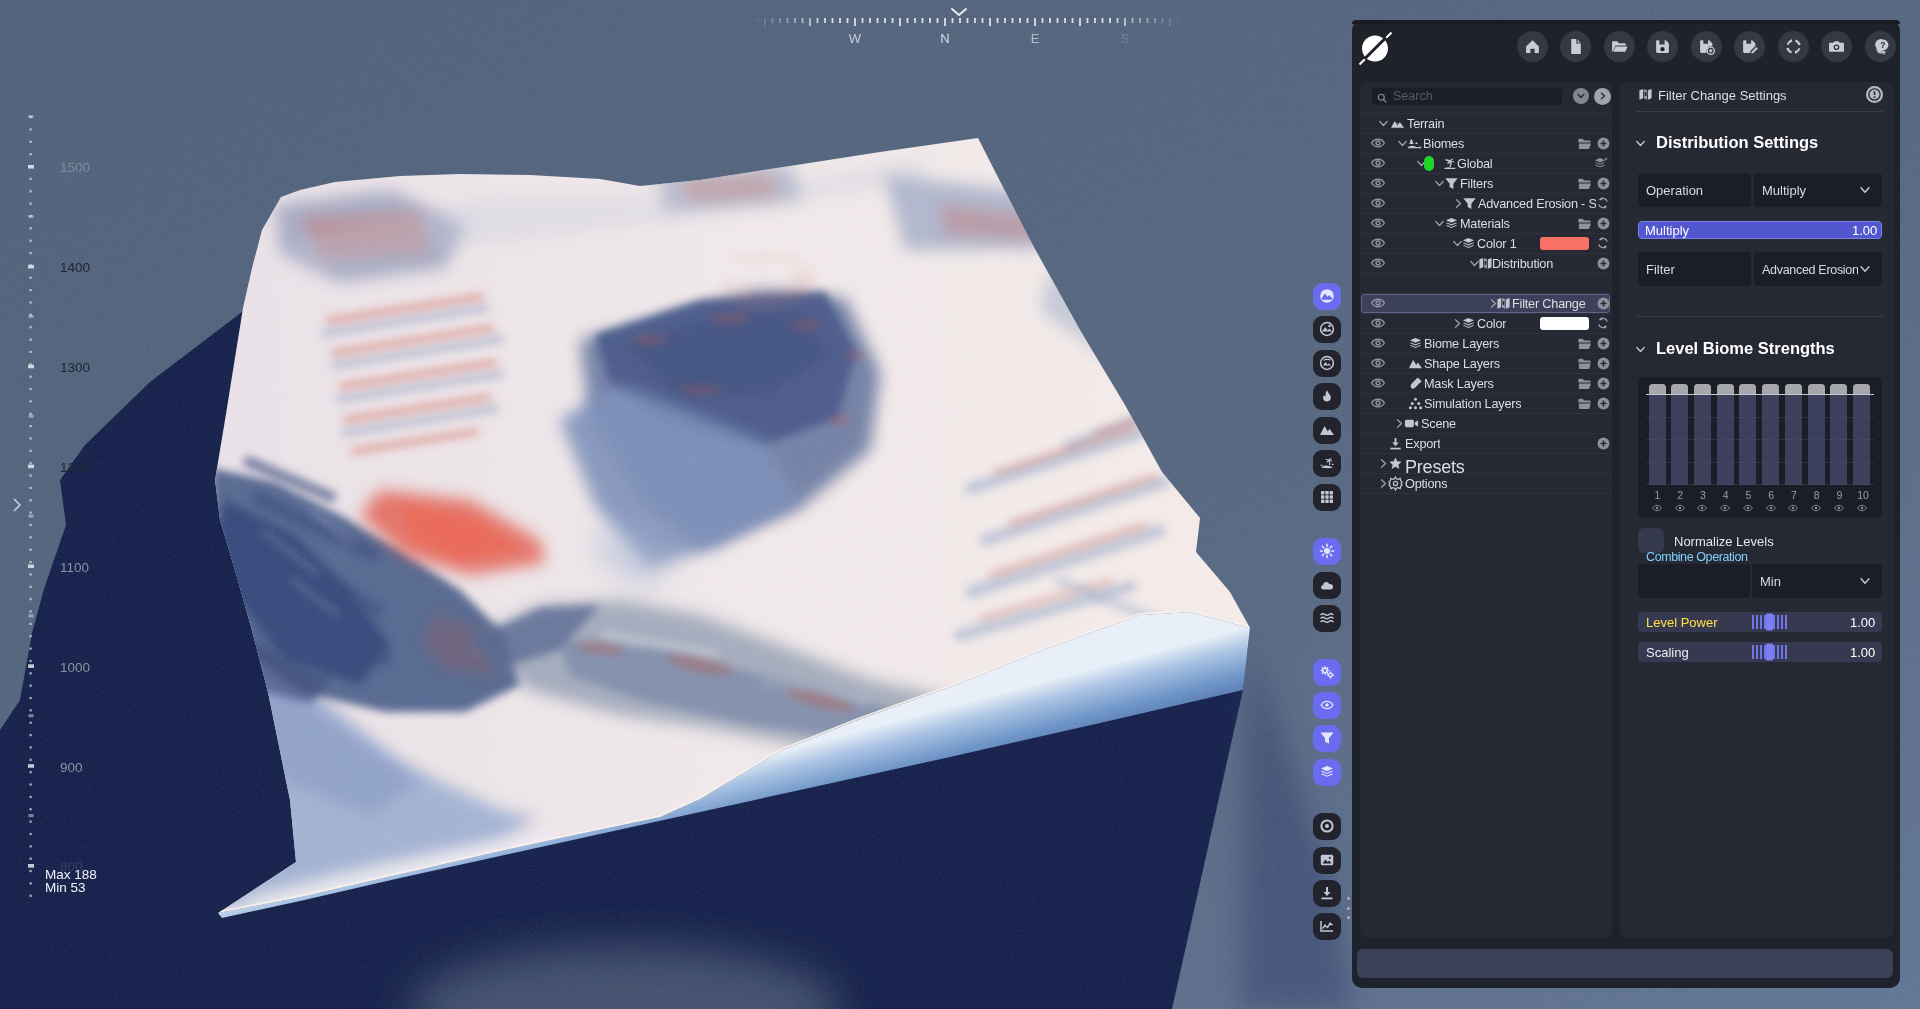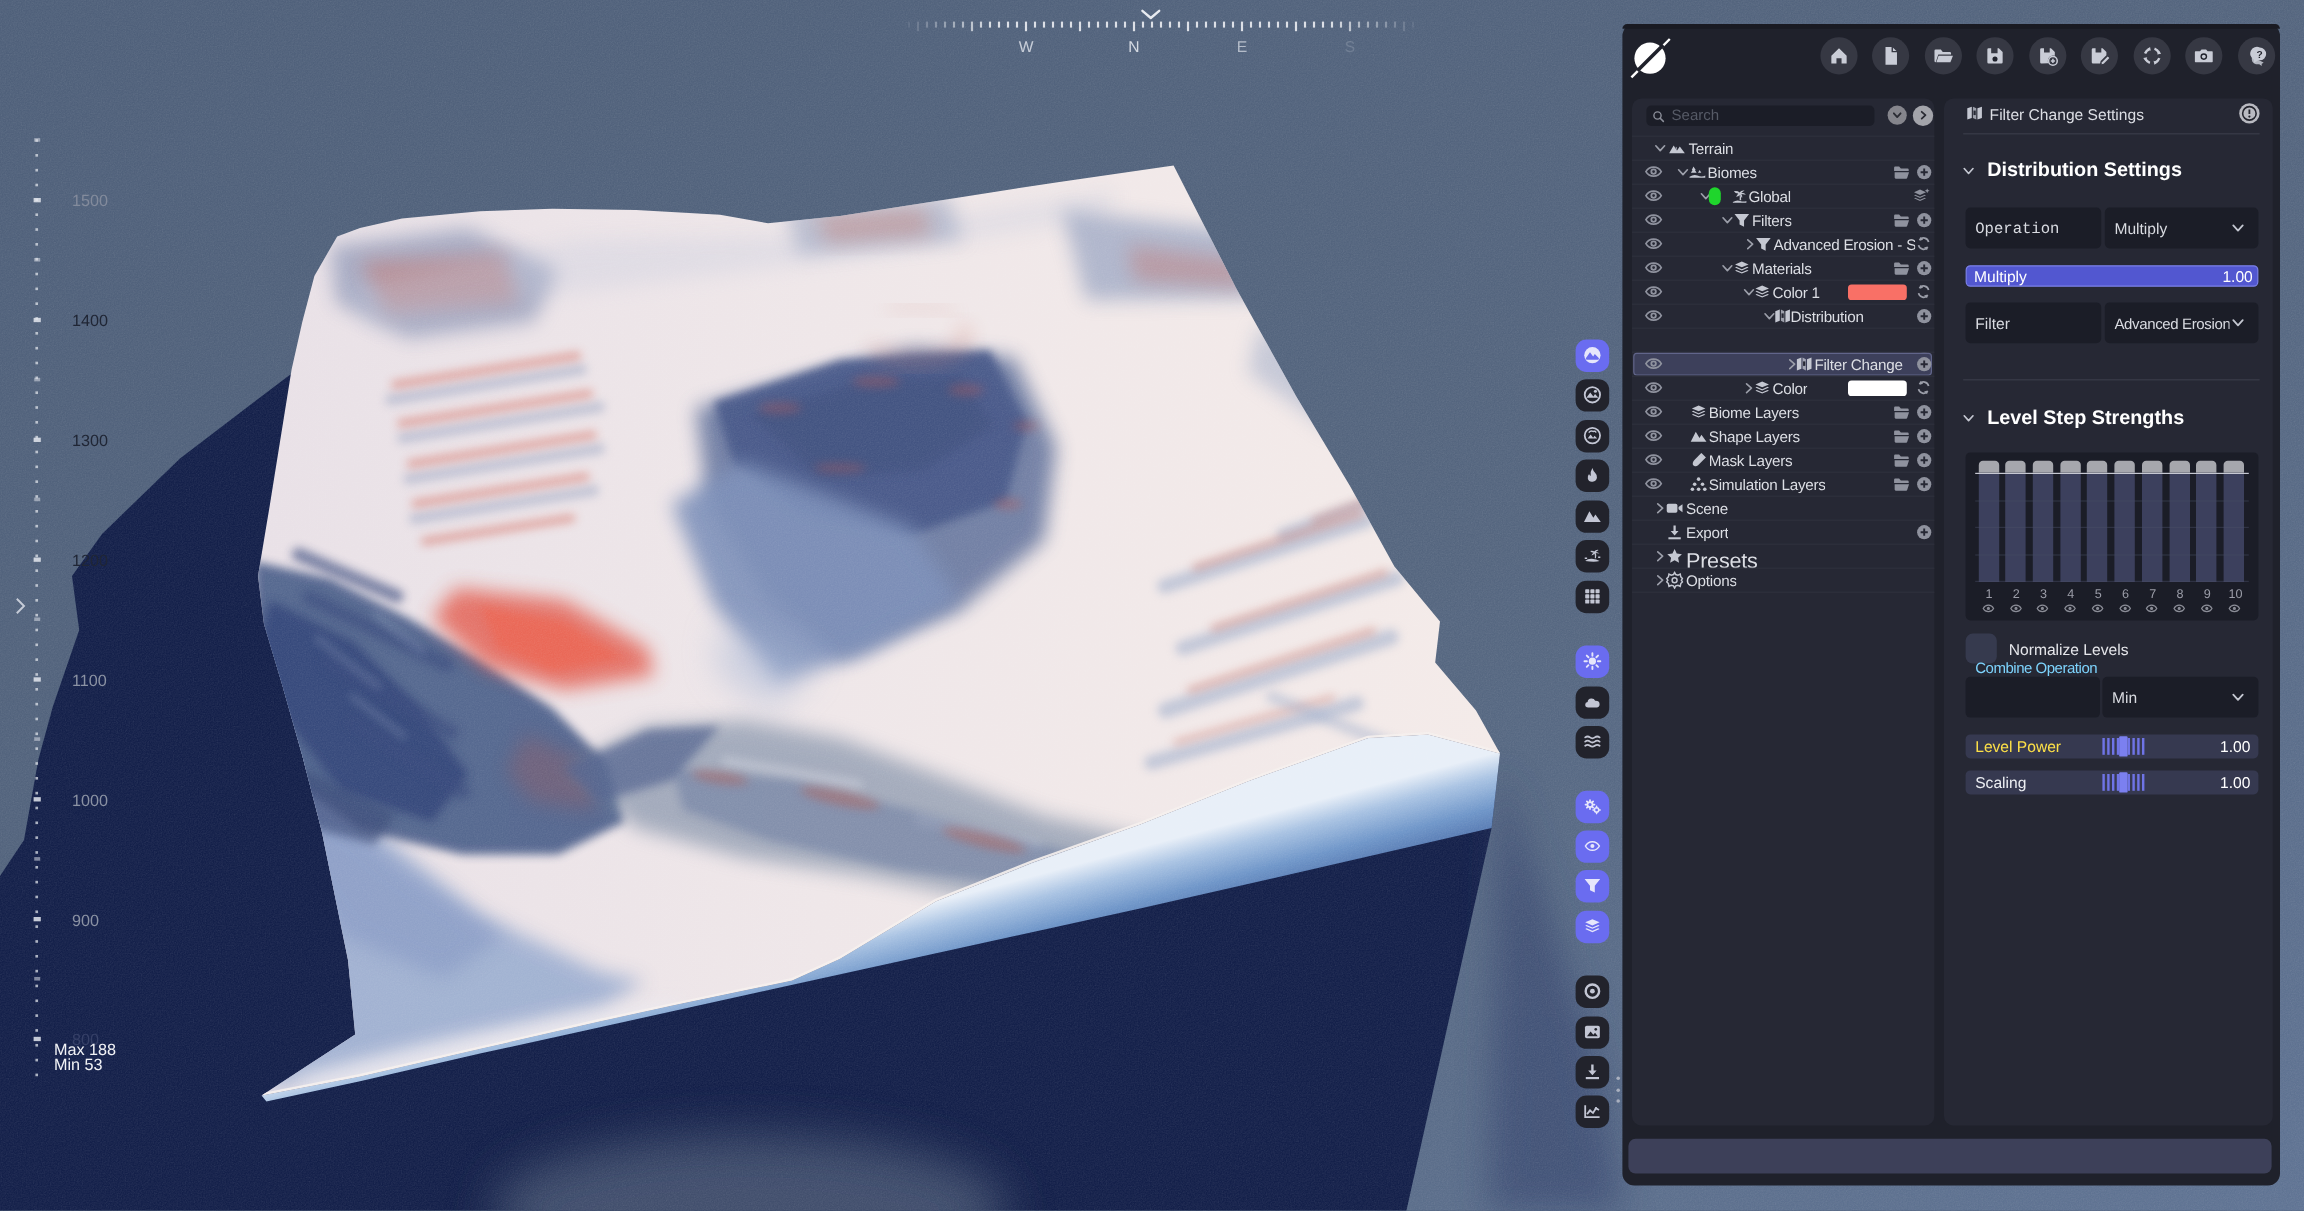--- a/index.html
+++ b/index.html
@@ -882,21 +882,21 @@
           </svg>
         </div>
         <div style="position: absolute; left: 235px; top: 2px; width: 16px; height: 16px; display: flex; align-items: center; justify-content: center;">
           <svg width="15" height="15" viewBox="0 0 16 16">
             <circle cx="8" cy="8" r="6.3" fill="#8f929e"></circle>
             <path d="M8 4.8 L8 11.2 M4.8 8 L11.2 8" stroke="#262834" stroke-width="1.7"></path>
           </svg>
         </div>
       </div>
       <div class="row" style="top: 331px;"></div>
-      <div style="position: absolute; left: 0px; top: 331px; width: 100%; height: 20px;">
+      <div style="position: absolute; left: 16px; top: 331px; width: 100%; height: 20px;">
         <div style="position: absolute; left: 15px; top: 2px; width: 16px; height: 16px; display: flex; align-items: center; justify-content: center;">
           <svg width="13" height="13" viewBox="0 0 16 16">
             <path d="M5.5 3.5 L10.5 8 L5.5 12.5" fill="none" stroke="#9b9ea9" stroke-width="1.7" stroke-linecap="round" stroke-linejoin="round"></path>
           </svg>
         </div>
         <div style="position: absolute; left: 27px; top: 2px; width: 16px; height: 16px; display: flex; align-items: center; justify-content: center;">
           <svg width="15" height="15" viewBox="0 0 16 16">
             <rect x="1" y="4" width="9.5" height="8" rx="1.5" fill="#c4c7d1"></rect>
             <path d="M11.5 7 L15 4.5 L15 11.5 L11.5 9 Z" fill="#c4c7d1"></path>
           </svg>
@@ -964,41 +964,41 @@
           <path d="M8 4.6 L8 8.6" stroke="#23242d" stroke-width="1.6"></path>
           <circle cx="8" cy="10.8" r="1" fill="#23242d"></circle>
         </svg>
       </div>
       <div style="position: absolute; left: 16px; top: 29px; width: 247px; height: 1px; background: rgb(58, 60, 73);"></div>
       <div style="position: absolute; left: 14px; top: 54px; width: 13px; height: 13px;"><svg width="13" height="13" viewBox="0 0 16 16">
           <path d="M3.5 5.5 L8 10.5 L12.5 5.5" fill="none" stroke="#c4c7d1" stroke-width="1.7" stroke-linecap="round" stroke-linejoin="round"></path>
         </svg></div>
       <div class="head" style="left: 36px; top: 51px;">Distribution Settings</div>
       <div class="sbox" style="left: 18px; top: 91px; width: 113px; height: 34px;"></div>
-      <div style="position: absolute; left: 26px; top: 101px; font-size: 13px; color: rgb(217, 219, 225); font-family: Liberation Mono, monospace;">Operation</div>
+      <div style="position: absolute; left: 26px; top: 101px; font-size: 13px; color: rgb(217, 219, 225);">Operation</div>
       <div class="sbox" style="left: 134px; top: 91px; width: 128px; height: 34px;"></div>
       <div style="position: absolute; left: 142px; top: 101px; font-size: 13px; color: rgb(217, 219, 225);">Multiply</div>
       <div style="position: absolute; left: 238px; top: 101px; width: 14px; height: 14px;"><svg width="14" height="14" viewBox="0 0 16 16">
           <path d="M3.5 5.5 L8 10.5 L12.5 5.5" fill="none" stroke="#c4c7d1" stroke-width="1.7" stroke-linecap="round" stroke-linejoin="round"></path>
         </svg></div>
       <div style="position: absolute; left: 18px; top: 139px; width: 244px; height: 18px; background: rgb(82, 87, 208); border: 1px solid rgb(123, 128, 232); border-radius: 4px; box-sizing: border-box;"></div>
       <div style="position: absolute; left: 25px; top: 141px; font-size: 13px; color: rgb(255, 255, 255);">Multiply</div>
       <div style="position: absolute; left: 232px; top: 141px; font-size: 13px; color: rgb(255, 255, 255);">1.00</div>
       <div class="sbox" style="left: 18px; top: 170px; width: 113px; height: 34px;"></div>
       <div style="position: absolute; left: 26px; top: 180px; font-size: 13px; color: rgb(217, 219, 225);">Filter</div>
       <div class="sbox" style="left: 134px; top: 170px; width: 128px; height: 34px;"></div>
       <div style="position: absolute; left: 142px; top: 181px; font-size: 12.5px; letter-spacing: -0.3px; color: rgb(217, 219, 225); white-space: nowrap; width: 96px; overflow: hidden;">Advanced Erosion -</div>
       <div style="position: absolute; left: 238px; top: 180px; width: 14px; height: 14px;"><svg width="14" height="14" viewBox="0 0 16 16">
           <path d="M3.5 5.5 L8 10.5 L12.5 5.5" fill="none" stroke="#c4c7d1" stroke-width="1.7" stroke-linecap="round" stroke-linejoin="round"></path>
         </svg></div>
       <div style="position: absolute; left: 16px; top: 234px; width: 247px; height: 1px; background: rgb(58, 60, 73);"></div>
       <div style="position: absolute; left: 14px; top: 260px; width: 13px; height: 13px;"><svg width="13" height="13" viewBox="0 0 16 16">
           <path d="M3.5 5.5 L8 10.5 L12.5 5.5" fill="none" stroke="#c4c7d1" stroke-width="1.7" stroke-linecap="round" stroke-linejoin="round"></path>
         </svg></div>
-      <div class="head" style="left: 36px; top: 257px;">Level Step Strengths</div>
+      <div class="head" style="left: 36px; top: 257px;">Level Biome Strengths</div>
       <div style="position: absolute; left: 18px; top: 295px; width: 244px; height: 140px; background: rgb(27, 29, 39); border-radius: 4px;">
         <div style="position: absolute; left: 10.5px; top: 7px; width: 17px; height: 10px; background: rgb(166, 167, 173); border-radius: 3.5px 3.5px 0px 0px;"></div>
         <div style="position: absolute; left: 10.5px; top: 17px; width: 17px; height: 91px; background: rgb(60, 64, 93);"></div>
         <div style="position: absolute; left: 14.5px; top: 112px; width: 10px; text-align: center; font-size: 10.5px; color: rgb(155, 157, 168);">1</div>
         <div style="position: absolute; left: 13px; top: 123px; width: 12px; height: 12px;"><svg width="12" height="12" viewBox="0 0 16 16">
             <path d="M8 4.4 C5.2 4.4 3.1 6.3 2.2 8 C3.1 9.7 5.2 11.6 8 11.6 C10.8 11.6 12.9 9.7 13.8 8 C12.9 6.3 10.8 4.4 8 4.4 Z" fill="none" stroke="#8a8c96" stroke-width="1.3"></path>
             <circle cx="8" cy="8" r="1.7" fill="#8a8c96"></circle>
           </svg></div>
         <div style="position: absolute; left: 33.24px; top: 7px; width: 17px; height: 10px; background: rgb(166, 167, 173); border-radius: 3.5px 3.5px 0px 0px;"></div>
         <div style="position: absolute; left: 33.24px; top: 17px; width: 17px; height: 91px; background: rgb(60, 64, 93);"></div>

